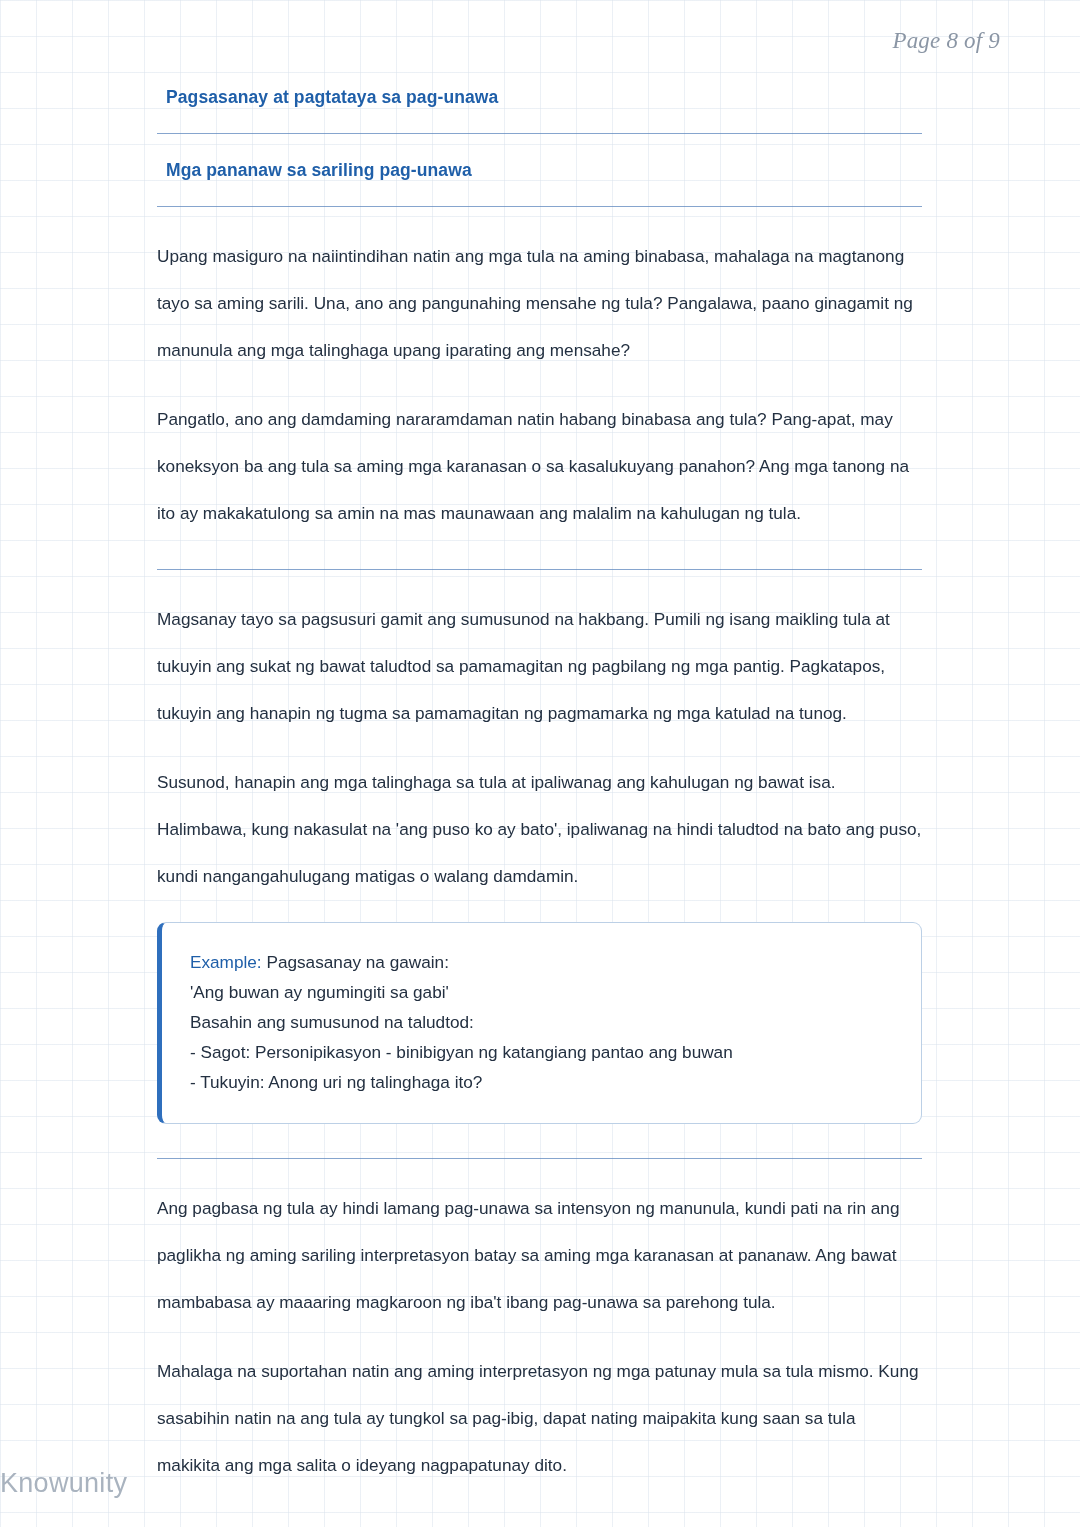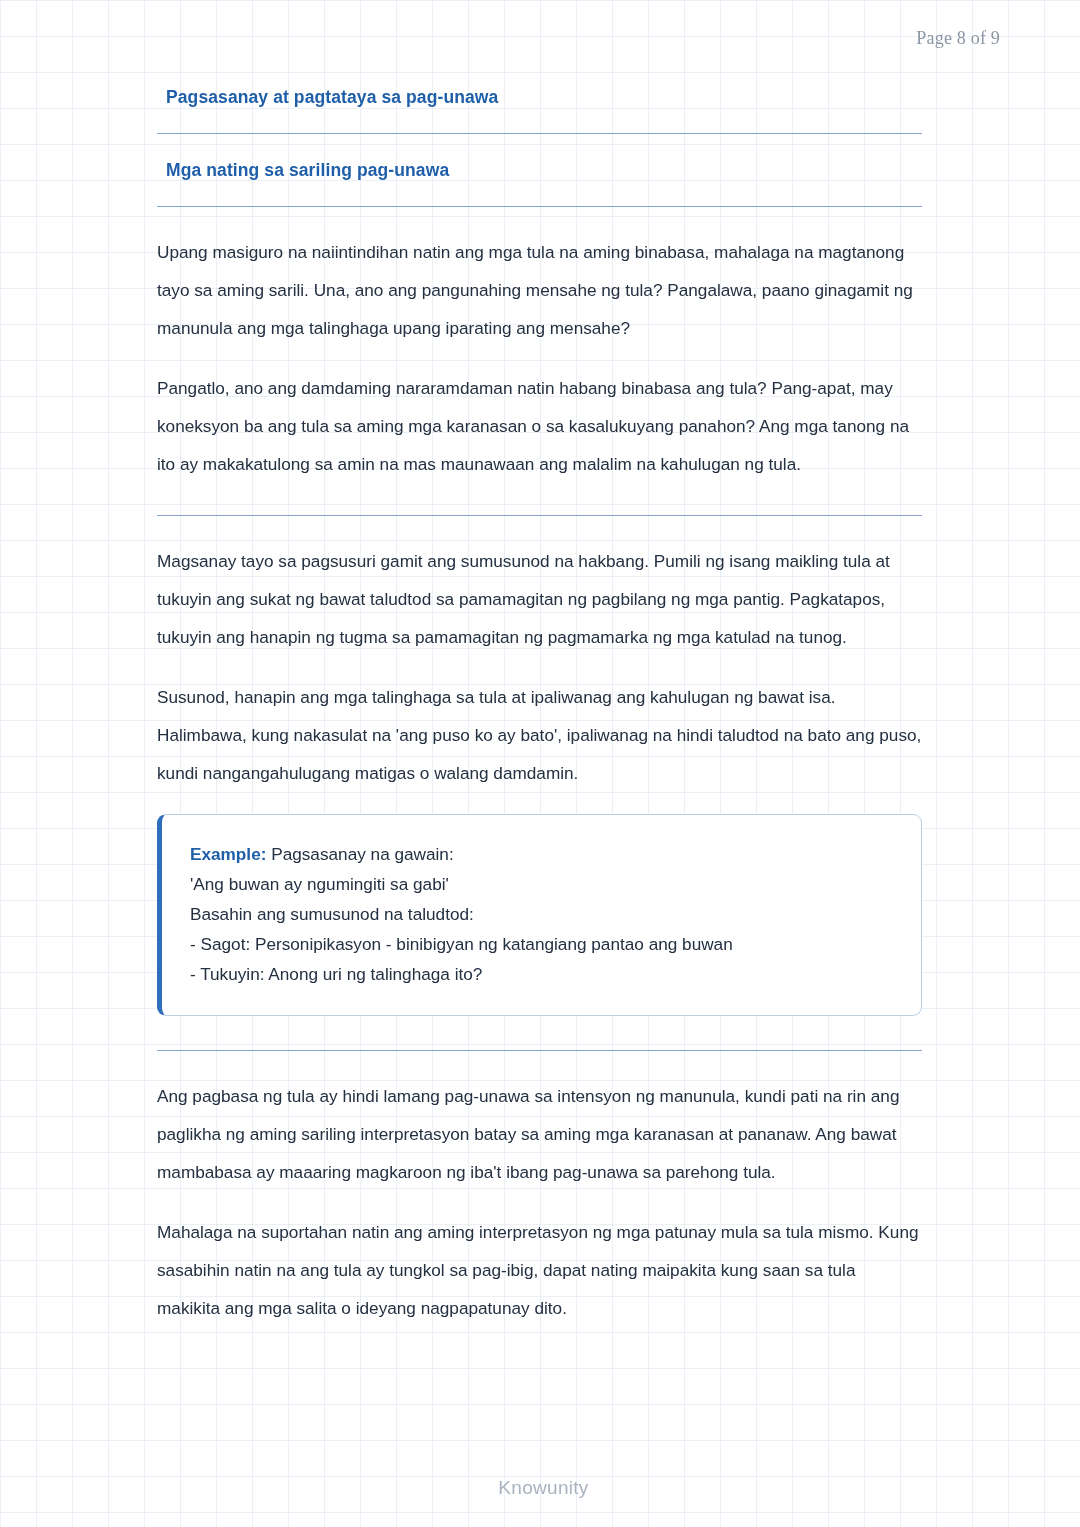--- a/index.html
+++ b/index.html
@@ -23,23 +23,24 @@
     background:
       linear-gradient(to right, rgba(220,228,238,0.55) 1px, transparent 1px) 0 0 / 36px 36px,
       linear-gradient(to bottom, rgba(220,228,238,0.55) 1px, transparent 1px) 0 0 / 36px 36px,
       #ffffff;
   }
   .page-header {
     position: absolute;
     top: 28px;
     right: 80px;
     font-family: "Liberation Serif", serif;
-    font-size: 18px;
+    font-size: 23px;
     color: #8b96a5;
     letter-spacing: .2px;
+    font-style: italic;
   }
   .content {
     position: absolute;
     left: 157px;
     top: 78px;
     width: 765px;
   }
   h2.section-heading {
     font-size: 17.5px;
     font-weight: bold;
@@ -50,70 +51,68 @@
   }
   .rule {
     height: 1px;
     background: #5e87bd;
     opacity: .75;
     margin: 0 0 26px 0;
   }
   .block { margin-bottom: 6px; }
   p.para {
     font-size: 17.2px;
-    line-height: 38px;
+    line-height: 47px;
     color: #233041;
     margin: 0 0 22px 0;
   }
   .gap-sm { height: 10px; }
   .example-box {
     border: 1px solid #bcd0e6;
     border-left: 5px solid #2f6fbd;
     border-radius: 9px;
     background: #ffffff;
     padding: 24px 28px 26px 28px;
     margin: 12px 0 34px 0;
   }
   .example-line {
     font-size: 17.2px;
     line-height: 30px;
     color: #233041;
   }
   .example-label {
     color: #1f5fa9;
-    font-weight: bold;
+    font-weight: normal;
   }
   .footer-brand {
     position: absolute;
     left: 0;
     right: 0;
     bottom: 28px;
-    text-align: center;
-    font-size: 19px;
+    font-size: 27px;
     color: #a9b3bf;
     letter-spacing: .3px;
-    padding-left: 7px;
   }
 </style>
 </head>
 <body>
 
 <div class="page">
 
   <div class="page-header">Page 8 of 9</div>
 
   <div class="content">
 
     <div class="block">
       <h2 class="section-heading">Pagsasanay at pagtataya sa pag-unawa</h2>
       <div class="rule"></div>
     </div>
 
     <div class="block">
-      <h2 class="section-heading">Mga nating sa sariling pag-unawa</h2>
+      <h2 class="section-heading">Mga pananaw sa sariling pag-unawa</h2>
       <div class="rule"></div>
       <p class="para">Upang masiguro na naiintindihan natin ang mga tula na aming binabasa, mahalaga na magtanong tayo sa aming sarili. Una, ano ang pangunahing mensahe ng tula? Pangalawa, paano ginagamit ng manunula ang mga talinghaga upang iparating ang mensahe?</p>
       <p class="para">Pangatlo, ano ang damdaming nararamdaman natin habang binabasa ang tula? Pang-apat, may koneksyon ba ang tula sa aming mga karanasan o sa kasalukuyang panahon? Ang mga tanong na ito ay makakatulong sa amin na mas maunawaan ang malalim na kahulugan ng tula.</p>
     </div>
 
     <div class="gap-sm"></div>
 
     <div class="block">
       <div class="rule"></div>
       <p class="para">Magsanay tayo sa pagsusuri gamit ang sumusunod na hakbang. Pumili ng isang maikling tula at tukuyin ang sukat ng bawat taludtod sa pamamagitan ng pagbilang ng mga pantig. Pagkatapos, tukuyin ang hanapin ng tugma sa pamamagitan ng pagmamarka ng mga katulad na tunog.</p>

